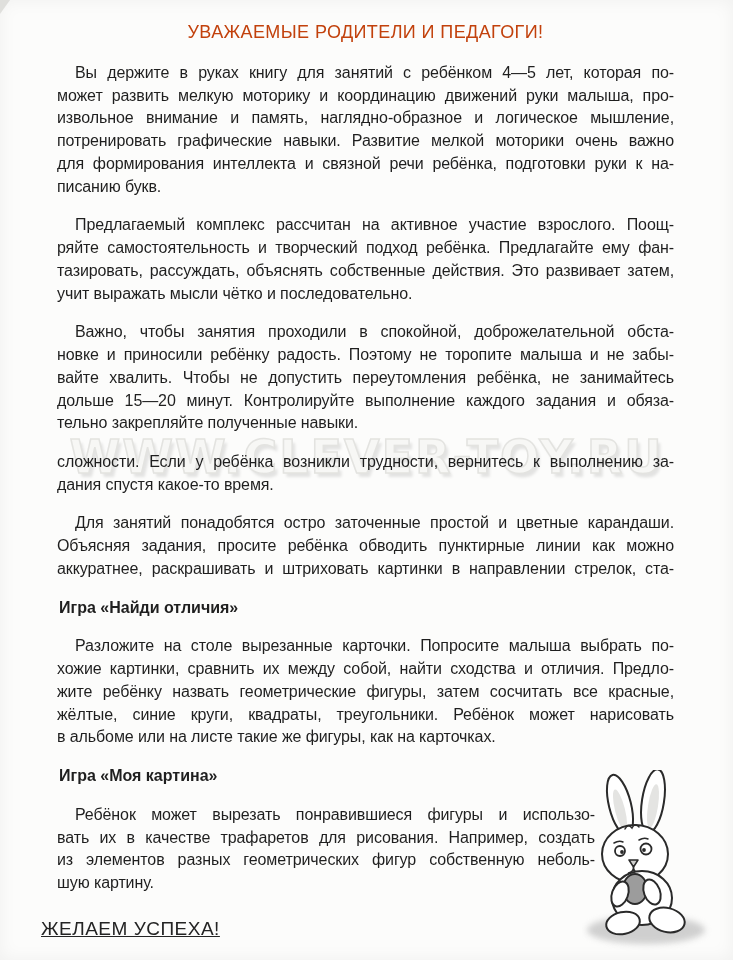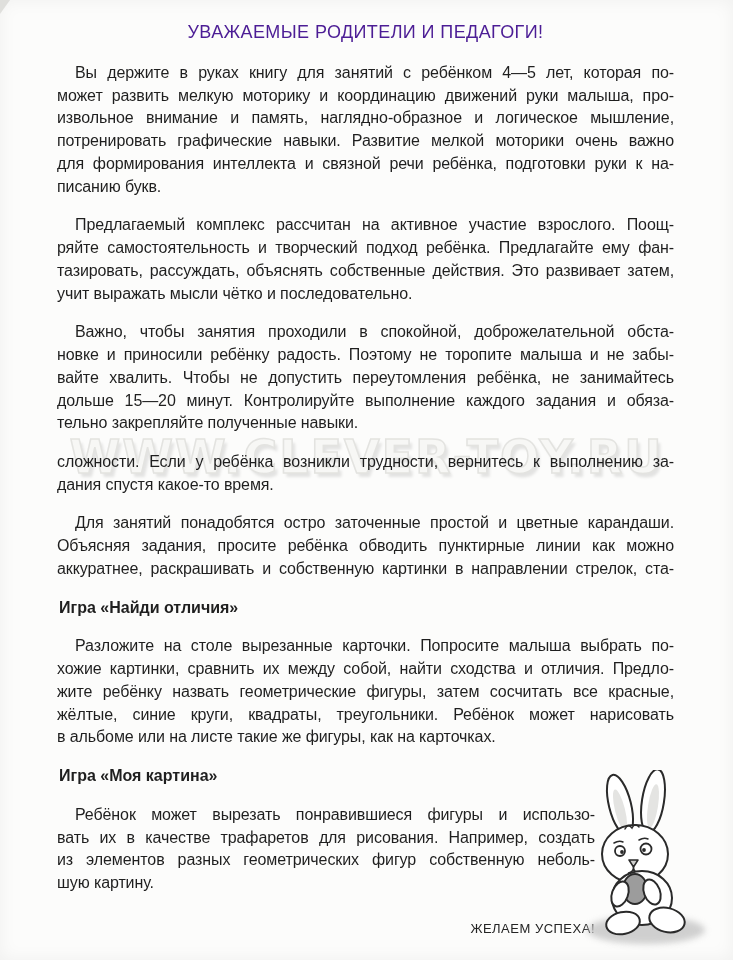--- a/index.html
+++ b/index.html
@@ -40,45 +40,46 @@
     position: relative;
     z-index: 1;
     padding: 21px 43px 0 41px;
   }
   .title {
     text-align: center;
     font-size: 18px;
     line-height: 22px;
     letter-spacing: 0.4px;
     margin-bottom: 19px;
-    color: #4c1d95;
+    color: #c2410c;
   }
   .body-text { font-size: 16px; letter-spacing: -0.1px; }
   .para { margin: 16px; }
   .para.narrow { margin-right: 95px; }
   .line {
     line-height: 22.74px;
     text-align: left;
   }
   .line.just { text-align: justify; text-align-last: justify; }
   .line.first { padding-left: 18px; }
   .game-heading {
     font-weight: bold;
     line-height: 22.74px;
     padding-left: 18px;
     letter-spacing: 0;
   }
   .closing {
     margin-top: 23px;
     margin-right: 95px;
-    text-align: right;
-    font-size: 13px;
+    text-align: left;
+    font-size: 19px;
     letter-spacing: 0.5px;
     line-height: 22px;
     color: #242424;
+    text-decoration: underline;
   }
   .rabbit {
     position: absolute;
     left: 582px;
     top: 770px;
     z-index: 1;
   }
 </style>
 </head>
 <body>
@@ -113,21 +114,21 @@
           <div class="line just">дольше 15—20 минут. Контролируйте выполнение каждого задания и обяза-</div>
           <div class="line">тельно закрепляйте полученные навыки.</div>
         </div>
         <div class="para">
           <div class="line just">сложности. Если у ребёнка возникли трудности, вернитесь к выполнению за-</div>
           <div class="line">дания спустя какое-то время.</div>
         </div>
         <div class="para">
           <div class="line first just">Для занятий понадобятся остро заточенные простой и цветные карандаши.</div>
           <div class="line just">Объясняя задания, просите ребёнка обводить пунктирные линии как можно</div>
-          <div class="line just">аккуратнее, раскрашивать и собственную картинки в направлении стрелок, ста-</div>
+          <div class="line just">аккуратнее, раскрашивать и штриховать картинки в направлении стрелок, ста-</div>
         </div>
         <div class="game-heading">Игра «Найди отличия»</div>
         <div class="para">
           <div class="line first just">Разложите на столе вырезанные карточки. Попросите малыша выбрать по-</div>
           <div class="line just">хожие картинки, сравнить их между собой, найти сходства и отличия. Предло-</div>
           <div class="line just">жите ребёнку назвать геометрические фигуры, затем сосчитать все красные,</div>
           <div class="line just">жёлтые, синие круги, квадраты, треугольники. Ребёнок может нарисовать</div>
           <div class="line">в альбоме или на листе такие же фигуры, как на карточках.</div>
         </div>
         <div class="game-heading">Игра «Моя картина»</div>

